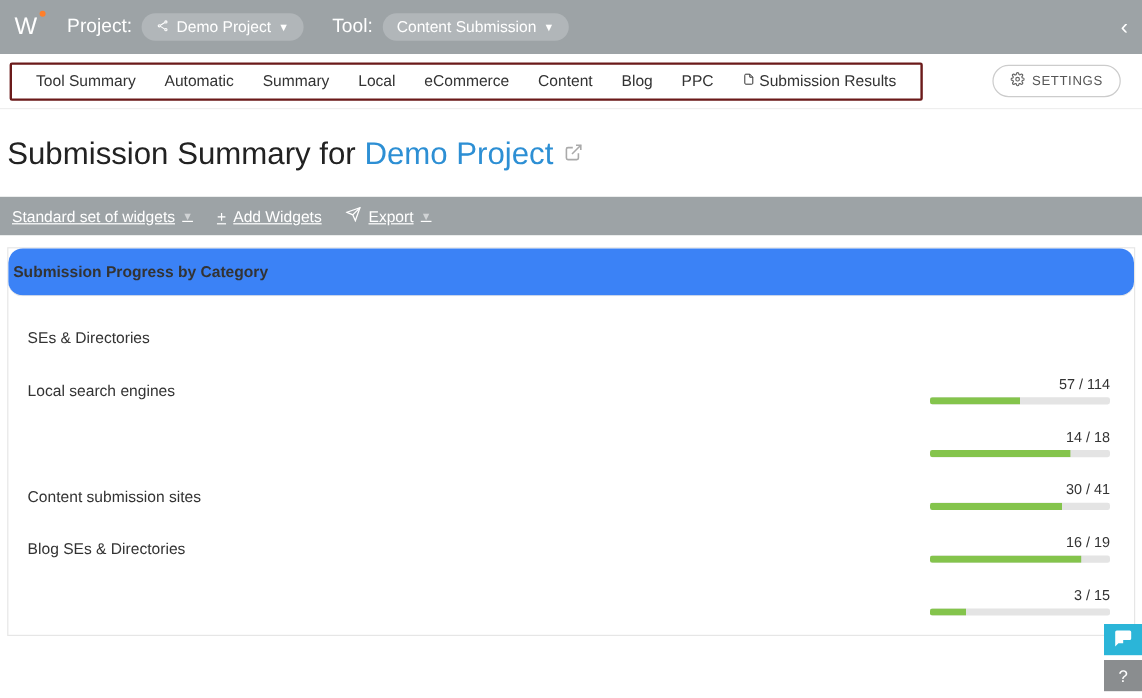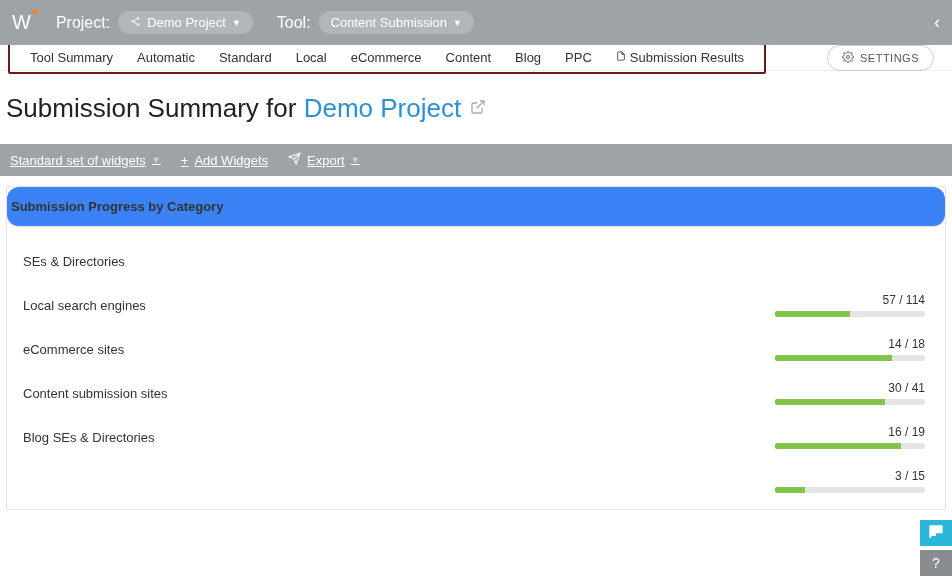--- a/index.html
+++ b/index.html
@@ -37,21 +37,21 @@
     right: 12px;
     font-size: 18px;
     cursor: pointer;
     color: #fff;
   }
 
   
   .subnav {
     display: flex;
     align-items: center;
-    height: 26px;
+    height: 46px;
     padding: 0 8px;
     border-bottom: 1px solid #eee;
   }
   .subnav-tabs {
     display: flex;
     align-items: center;
     gap: 0;
     border: 2px solid #6b1a1a;
     border-radius: 2px;
     height: 32px;
@@ -173,21 +173,21 @@
     <span>Content Submission</span>
     <span class="caret">▼</span>
   </span>
   <span class="collapse-arrow">‹</span>
 </div>
 
 <div class="subnav">
   <div class="subnav-tabs" id="subnav-tabs">
       <a><span>Tool Summary</span></a>
       <a><span>Automatic</span></a>
-      <a><span>Standard</span></a>
+      <a><span>Summary</span></a>
       <a><span>Local</span></a>
       <a><span>eCommerce</span></a>
       <a><span>Content</span></a>
       <a><span>Blog</span></a>
       <a><span>PPC</span></a>
       <a><span class="doc-icon"><svg width="10" height="12" viewBox="0 0 24 24" fill="none" stroke="#333" stroke-width="2">
             <path d="M14 2H6a2 2 0 0 0-2 2v16a2 2 0 0 0 2 2h12a2 2 0 0 0 2-2V8z"></path>
             <polyline points="14 2 14 8 20 8"></polyline>
           </svg></span><span>Submission Results</span></a>
     </div>
@@ -245,21 +245,20 @@
       <div class="row">
         <div class="row-label">Local search engines</div>
         <div class="row-right">
           <div class="row-count">57 / 114</div>
           <div class="bar-track">
             <div class="bar-fill" style="width: 50%;"></div>
           </div>
         </div>
       </div>
       <div class="row">
-        <div class="row-label">eCommerce sites</div>
         <div class="row-right">
           <div class="row-count">14 / 18</div>
           <div class="bar-track">
             <div class="bar-fill" style="width: 77.7778%;"></div>
           </div>
         </div>
       </div>
       <div class="row">
         <div class="row-label">Content submission sites</div>
         <div class="row-right">

